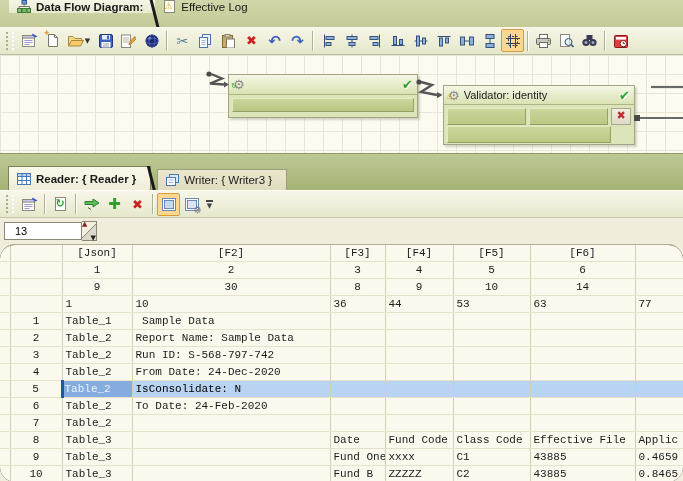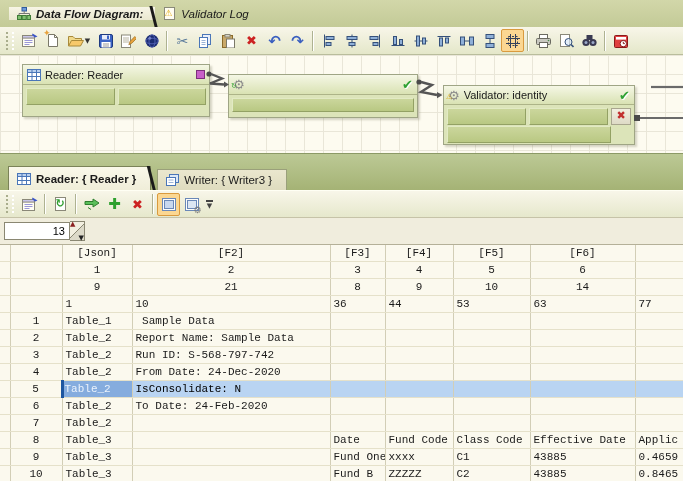--- a/index.html
+++ b/index.html
@@ -1,20 +1,20 @@
 <!DOCTYPE html>
 <html><head>
 <meta charset="utf-8">
 <style>
   html,body{margin:0;padding:0;}
   body{width:683px;height:481px;position:relative;overflow:hidden;
        font-family:"Liberation Sans",sans-serif;background:#F0EDDD;font-size:11px;color:#1a1a1a;}
   
   .toptabs{position:absolute;left:0;top:0;width:683px;height:27px;
-    background:linear-gradient(#D2D7A9,#C3CA97);border-bottom:1px solid #9AA07A;display:flex;align-items:center;font-style:italic;}
+    background:linear-gradient(#D2D7A9,#C3CA97);border-bottom:1px solid #9AA07A;display:flex;align-items:flex-start;}
   .dockstrip{width:8px;border-right:1px solid #A8AE86;background:linear-gradient(#E4E7C8,#CBD1A4);}
   .dtab{display:flex;align-items:center;gap:5px;padding:0 12px 0 8px;position:relative;cursor:default;}
   .dtab.active{background:linear-gradient(#F7F5E6,#EAE8D0);font-weight:bold;}
   .dtab.active::after{content:"";position:absolute;right:0px;top:-1px;width:2.5px;height:29px;background:#1a1a1a;transform:skewX(14deg);}
   .dtab .lbl{white-space:nowrap;font-size:11.5px;}
   
   .toolbar{position:absolute;left:0;top:27px;width:683px;height:28px;
     background:linear-gradient(#F8F6E9,#E4E7C9);border-bottom:1px solid #B9BD9C;display:flex;align-items:center;padding-left:4px;box-sizing:border-box;}
   .grip{width:4px;height:18px;border-left:2px dotted #A9AD8C;border-right:2px dotted #FFFFFF;margin:0 4px 0 2px;}
   .tbtn{width:23px;height:23px;display:flex;align-items:center;justify-content:center;border-radius:2px;position:relative;}
@@ -43,27 +43,27 @@
   .btab{display:flex;align-items:center;gap:5px;padding:3px 14px 4px 8px;position:relative;font-size:11.5px;white-space:nowrap;justify-content:space-between;}
   .btab.active{background:linear-gradient(#FAF8EA,#EFEDD8);border:1px solid #7A8258;border-bottom:none;font-weight:bold;height:17px;}
   .btab.active::after{content:"";position:absolute;right:-2px;top:-1px;width:2.5px;height:26px;background:#1a1a1a;transform:skewX(14deg);}
   .btab.inactive{background:linear-gradient(#EAE7CE,#DEDBBE);border:1px solid #9AA07A;border-bottom:none;height:14px;margin-left:6px;}
   
   .btoolbar{position:absolute;left:0;top:190px;width:683px;height:28px;
     background:linear-gradient(#F8F6E9,#E6E8CC);border-top:1px solid #FFFFF4;border-bottom:1px solid #C6C3A8;
     display:flex;align-items:center;padding-left:4px;box-sizing:border-box;}
   
   .spinrow{position:absolute;left:0;top:218px;width:683px;height:26px;background:#F0EDDD;display:flex;align-items:center;padding-left:4px;box-sizing:border-box;}
-  .spin-input{width:56px;height:16px;border:1px solid #8A8772;background:#fff;font:11px "Liberation Sans",sans-serif;text-align:right;padding:0 4px;}
+  .spin-input{width:56px;height:16px;border:1px solid #8A8772;background:#fff;font:11px "Liberation Sans",sans-serif;text-align:left;padding:0 10px;}
   .spin-btns{width:14px;height:18px;border:1px solid #8A8772;border-left:none;position:relative;
     background:linear-gradient(135deg,#F2EFE0 49%,#8A8772 50%,#DCD9C8 51%);}
   .spin-btns .up{position:absolute;left:0px;top:-2px;font-size:7px;color:#8B2020;}
   .spin-btns .dn{position:absolute;right:0px;bottom:-2px;font-size:7px;color:#222;}
   
-  .gridwrap{position:absolute;left:0;top:244px;width:683px;height:237px;overflow:hidden;background:#000000;border-top:1px solid #B4B098;}
+  .gridwrap{position:absolute;left:0;top:244px;width:683px;height:237px;overflow:hidden;background:#000000;border-top:1px solid #B4B098;border-radius:15px;}
   table.grid{border-collapse:collapse;table-layout:fixed;width:683px;}
   table.grid td{height:16px;padding:0 3px;overflow:hidden;white-space:pre;border-right:1px solid #D2CEB6;border-bottom:1px solid #E5E1CA;font:11px "Liberation Mono","DejaVu Sans Mono",monospace;background:#FBF9EE;}
   td.hdr{background:#F2EFDE;font:bold 11px "Liberation Sans",sans-serif;text-align:center;border-right:1px solid #C9C5AD;border-bottom:1px solid #C9C5AD;}
   td.hdrL{background:#F2EFDE;font:bold 11px "Liberation Sans",sans-serif;text-align:left;border-right:1px solid #C9C5AD;border-bottom:1px solid #B4B098;}
   td.rn{background:#F0EDDB;font:bold 11px "Liberation Sans",sans-serif;text-align:center;border-right:1px solid #B9B59D;border-bottom:1px solid #C9C5AD;}
   td.ls{background:#F0EDDB;border-right:1px solid #B9B59D;border-bottom:1px solid #C9C5AD;}
   tr.sel td.dc{background:#B9D4F2;color:#000;}
   tr.sel td.first{background:#85ACDE;color:#EAF2FC;border-left:3px solid #1E56A0;padding-left:1px;}
   
   .ic{display:inline-flex;align-items:center;justify-content:center;}
@@ -85,21 +85,21 @@
     </span>
     <span class="lbl">Data Flow Diagram:</span>
   </div>
   <div class="dtab">
     <span class="ic" style="position:relative;width:13px;height:13px;">
       <svg width="11" height="13" style="position:absolute;left:1px;top:0;">
           <rect x="0.5" y="0.5" width="10" height="12" fill="#FFFDF2" stroke="#8A8A7A"></rect>
         </svg>
       <span class="glyph" style="position:absolute;left:1px;top:1px;font-size:9px;color:#DFA500;">⚠</span>
     </span>
-    <span class="lbl">Validator Log</span>
+    <span class="lbl">Effective Log</span>
   </div>
 </div>
 
 <div class="toolbar">
   <div class="grip"></div>
   <div class="tbtn">
       <span class="ic">
         <svg width="16" height="15">
           <rect x="0.5" y="2.5" width="12" height="11" fill="#FFFEF4" stroke="#8A8878"></rect>
           <rect x="0.5" y="2.5" width="12" height="2.6" fill="#C9C5E9" stroke="#8A8878"></rect>
@@ -317,39 +317,20 @@
           <rect x="2" y="3" width="10" height="2.6" fill="#FFF"></rect>
           <circle cx="9.3" cy="9.6" r="3.2" fill="#FFF" stroke="#8A1A1A"></circle>
           <path d="M9.3 7.8v1.8h1.5" stroke="#8A1A1A" fill="none"></path>
         </svg>
       </span>
     </div>
 </div>
 
 <div class="canvas">
 
-  <div class="node" style="left:22px;top:9px;width:186px;height:51px;">
-    <div class="nhead">
-      <span class="ic">
-          <svg width="14" height="12">
-            <rect x="0.5" y="0.5" width="13" height="11" fill="#fff" stroke="#4A76B8"></rect>
-            <rect x="0.5" y="0.5" width="13" height="3" fill="#B9D0EE" stroke="#4A76B8"></rect>
-            <line x1="5" y1="0.5" x2="5" y2="11.5" stroke="#4A76B8"></line>
-            <line x1="9.5" y1="0.5" x2="9.5" y2="11.5" stroke="#4A76B8"></line>
-            <line x1="0.5" y1="7.5" x2="13.5" y2="7.5" stroke="#4A76B8"></line>
-          </svg>
-        </span>
-      <span>Reader: Reader</span>
-      <span class="psq"></span>
-    </div>
-    <div class="nbody">
-      <div class="port"></div>
-      <div class="port"></div>
-    </div>
-  </div>
 
   <div class="node" style="left:228px;top:19px;width:188px;height:42px;">
     <div class="nhead">
       <span class="gear glyph">⚙<span class="gearbadge" style="color:#2E9E2E;">↻</span></span>
       <span class="check glyph">✔</span>
     </div>
     <div class="nbody">
         <div class="port" style="height:12px;"></div>
       </div>
   </div>
@@ -516,21 +497,21 @@
     <td class="hdr">3</td>
     <td class="hdr">4</td>
     <td class="hdr">5</td>
     <td class="hdr">6</td>
     <td class="hdr"></td>
   </tr>
   <tr>
     <td class="ls"></td>
           <td class="rn"></td>
     <td class="hdr">9</td>
-    <td class="hdr">21</td>
+    <td class="hdr">30</td>
     <td class="hdr">8</td>
     <td class="hdr">9</td>
     <td class="hdr">10</td>
     <td class="hdr">14</td>
     <td class="hdr"></td>
   </tr>
   <tr>
     <td class="ls"></td>
           <td class="rn"></td>
     <td class="hdrL">1</td>
@@ -620,21 +601,21 @@
           <td class="dc"></td>
   </tr>
   <tr>
     <td class="ls"></td>
           <td class="rn">8</td>
     <td class="dc">Table_3</td>
           <td class="dc"></td>
           <td class="dc">Date</td>
           <td class="dc">Fund Code</td>
           <td class="dc">Class Code</td>
-          <td class="dc">Effective Date</td>
+          <td class="dc">Effective File</td>
           <td class="dc">Applic</td>
   </tr>
   <tr>
     <td class="ls"></td>
           <td class="rn">9</td>
     <td class="dc">Table_3</td>
           <td class="dc"></td>
           <td class="dc">Fund One</td>
           <td class="dc">xxxx</td>
           <td class="dc">C1</td>

